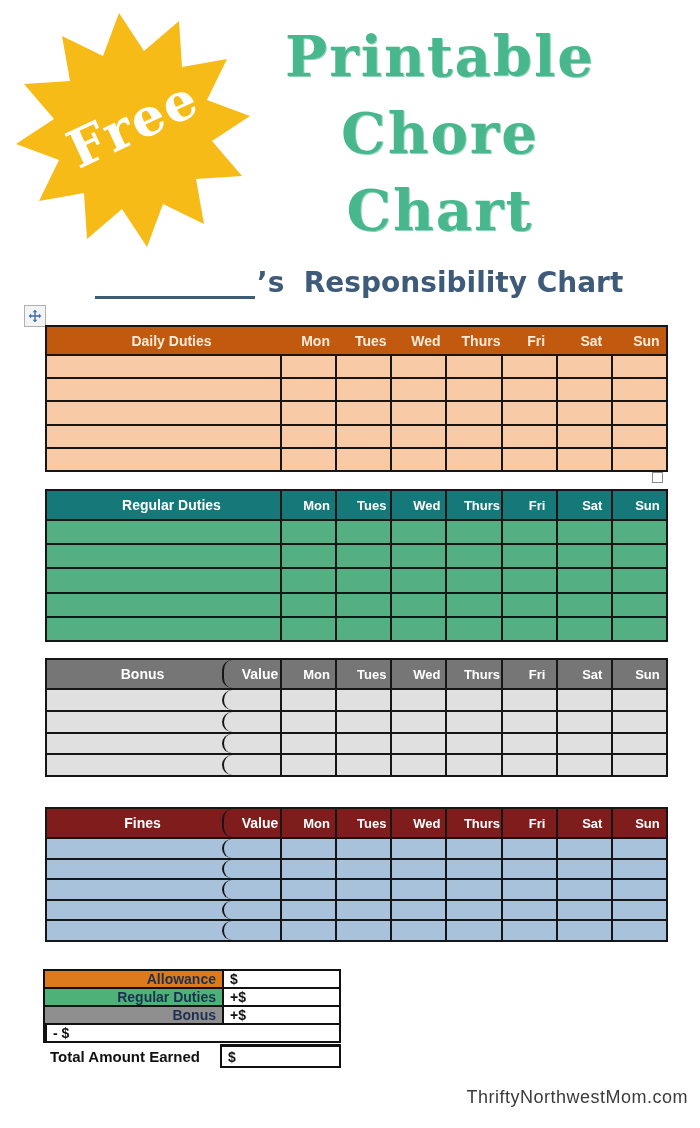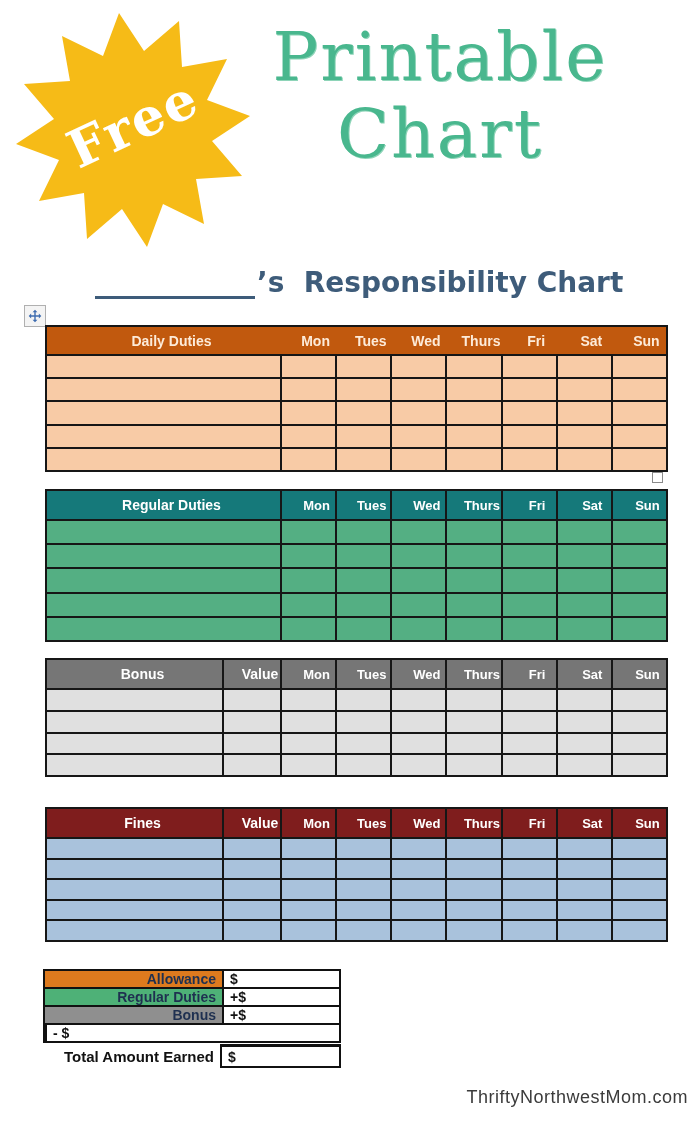--- a/index.html
+++ b/index.html
@@ -5,22 +5,22 @@
   html,body{margin:0;padding:0;}
   body{font-family:"Liberation Sans",sans-serif;}
   #page{position:relative;width:700px;height:1128px;background:#ffffff;overflow:hidden;}
 
   
   #star-wrap{position:absolute;left:8px;top:5px;width:250px;height:250px;}
   #free-label{position:absolute;left:28px;top:88px;width:194px;text-align:center;
     transform:rotate(-25deg);font-family:"DejaVu Serif",serif;font-weight:bold;
     font-size:52px;color:#ffffff;letter-spacing:2px;}
   #main-title{position:absolute;left:245px;top:18px;width:390px;text-align:center;
-    font-family:"DejaVu Serif",serif;font-weight:normal;color:#49B78E;
-    font-size:68px;line-height:77px;letter-spacing:2px;
+    font-family:"DejaVu Serif",serif;font-weight:bold;color:#49B78E;
+    font-size:56px;line-height:77px;letter-spacing:2px;
     text-shadow:1px 1px 0 #8ed4b8;}
 
   
   #heading-line{position:absolute;left:95px;top:296px;width:160px;height:3px;background:#3E5C7A;}
   #heading-text{position:absolute;left:257px;top:266px;font-size:28px;font-weight:bold;
     color:#3E5C7A;white-space:pre;font-family:"DejaVu Sans",sans-serif;}
 
   
   #move-handle{position:absolute;left:24px;top:305px;width:20px;height:20px;
     border:1px solid #b0b0b0;background:#f4f4f4;display:flex;align-items:center;justify-content:center;}
@@ -31,21 +31,21 @@
   .tbl{position:absolute;left:45px;width:623px;display:flex;flex-direction:column;
     border:2px solid #161616;box-sizing:border-box;}
   .hrow{display:flex;align-items:center;}
   .hcell{display:flex;align-items:center;justify-content:center;height:100%;
     font-weight:bold;font-size:13px;color:#ffffff;box-sizing:border-box;padding-left:16px;}
   .brow{display:flex;flex:1;border-top:2px solid #161616;}
   .bcell{box-sizing:border-box;height:100%;}
   .bcell + .bcell{border-left:2px solid #161616;}
   .w-main{flex:0 0 233px;}
   .w-lbl{flex:0 0 175px;}
-  .w-val{flex:0 0 58px;}
+  .w-val{flex:0 0 58px;border-radius:10px;}
   .w-day{flex:1;}
 
   #daily{top:325px;height:147px;}
   #daily .hrow{height:27px;background:#C1590E;}
   #daily .hcell{color:#FDEBD9;font-size:14px;}
   #daily .brow{background:#F8CBA6;}
 
   #regular{top:489px;height:153px;}
   #regular .hrow{height:28px;background:#15797A;}
   #regular .hcell + .hcell{border-left:2px solid #161616;}
@@ -67,21 +67,21 @@
   #summary{position:absolute;left:43px;top:969px;width:298px;}
   #sum-block{border:2px solid #111111;box-sizing:border-box;}
   .srow{display:flex;height:16px;}
   .srow + .srow{border-top:2px solid #111111;}
   .slabel{flex:0 0 177px;display:flex;align-items:center;justify-content:flex-end;
     padding-right:6px;font-weight:bold;font-size:14px;color:#1F3050;box-sizing:border-box;}
   .sval{flex:1;background:#ffffff;border-left:2px solid #111111;display:flex;
     align-items:center;padding-left:6px;font-weight:bold;font-size:14px;color:#111111;box-sizing:border-box;}
   #total-row{display:flex;height:24px;margin-top:1px;}
   #total-label{flex:0 0 177px;display:flex;align-items:center;justify-content:flex-end;
-    padding-right:6px;font-weight:bold;font-size:15px;color:#111111;box-sizing:border-box;}
+    padding-right:20px;font-weight:bold;font-size:15px;color:#111111;box-sizing:border-box;}
   #total-val{flex:1;background:#ffffff;border:2px solid #111111;border-top-width:3px;
     display:flex;align-items:center;padding-left:6px;font-weight:bold;font-size:14px;color:#111111;box-sizing:border-box;}
 
   
   #footer{position:absolute;right:12px;top:1087px;font-size:18px;color:#3b3b3b;
     letter-spacing:0.5px;font-weight:normal;}
 </style>
 </head>
 <body>
 
@@ -89,20 +89,21 @@
 
   <div id="star-wrap">
     <svg width="250" height="250" viewBox="0 0 250 250">
       <polygon fill="#F6BB17" points="111,8 136,46 171,16 174,62 219,54 199,95 242,111 204,136 234,171 188,174 196,219 155,199 139,242 114,204 79,234 76,188 31,196 51,155 8,139 46,114 16,79 62,76 54,31 95,51"></polygon>
     </svg>
     <div id="free-label">Free</div>
   </div>
 
   <div id="main-title">
     <div>Printable</div>
+    <div>Chore</div>
     <div>Chart</div>
   </div>
 
   <div id="heading-line"></div>
   <div id="heading-text">’s  Responsibility Chart</div>
 
   <div id="move-handle">
     <svg width="14" height="14" viewBox="0 0 20 20">
       <path d="M10 1 L13.5 4.5 H11 V9 H15.5 V6.5 L19 10 L15.5 13.5 V11 H11 V15.5 H13.5 L10 19 L6.5 15.5 H9 V11 H4.5 V13.5 L1 10 L4.5 6.5 V9 H9 V4.5 H6.5 Z" fill="#3E6CB0"></path>
     </svg>

